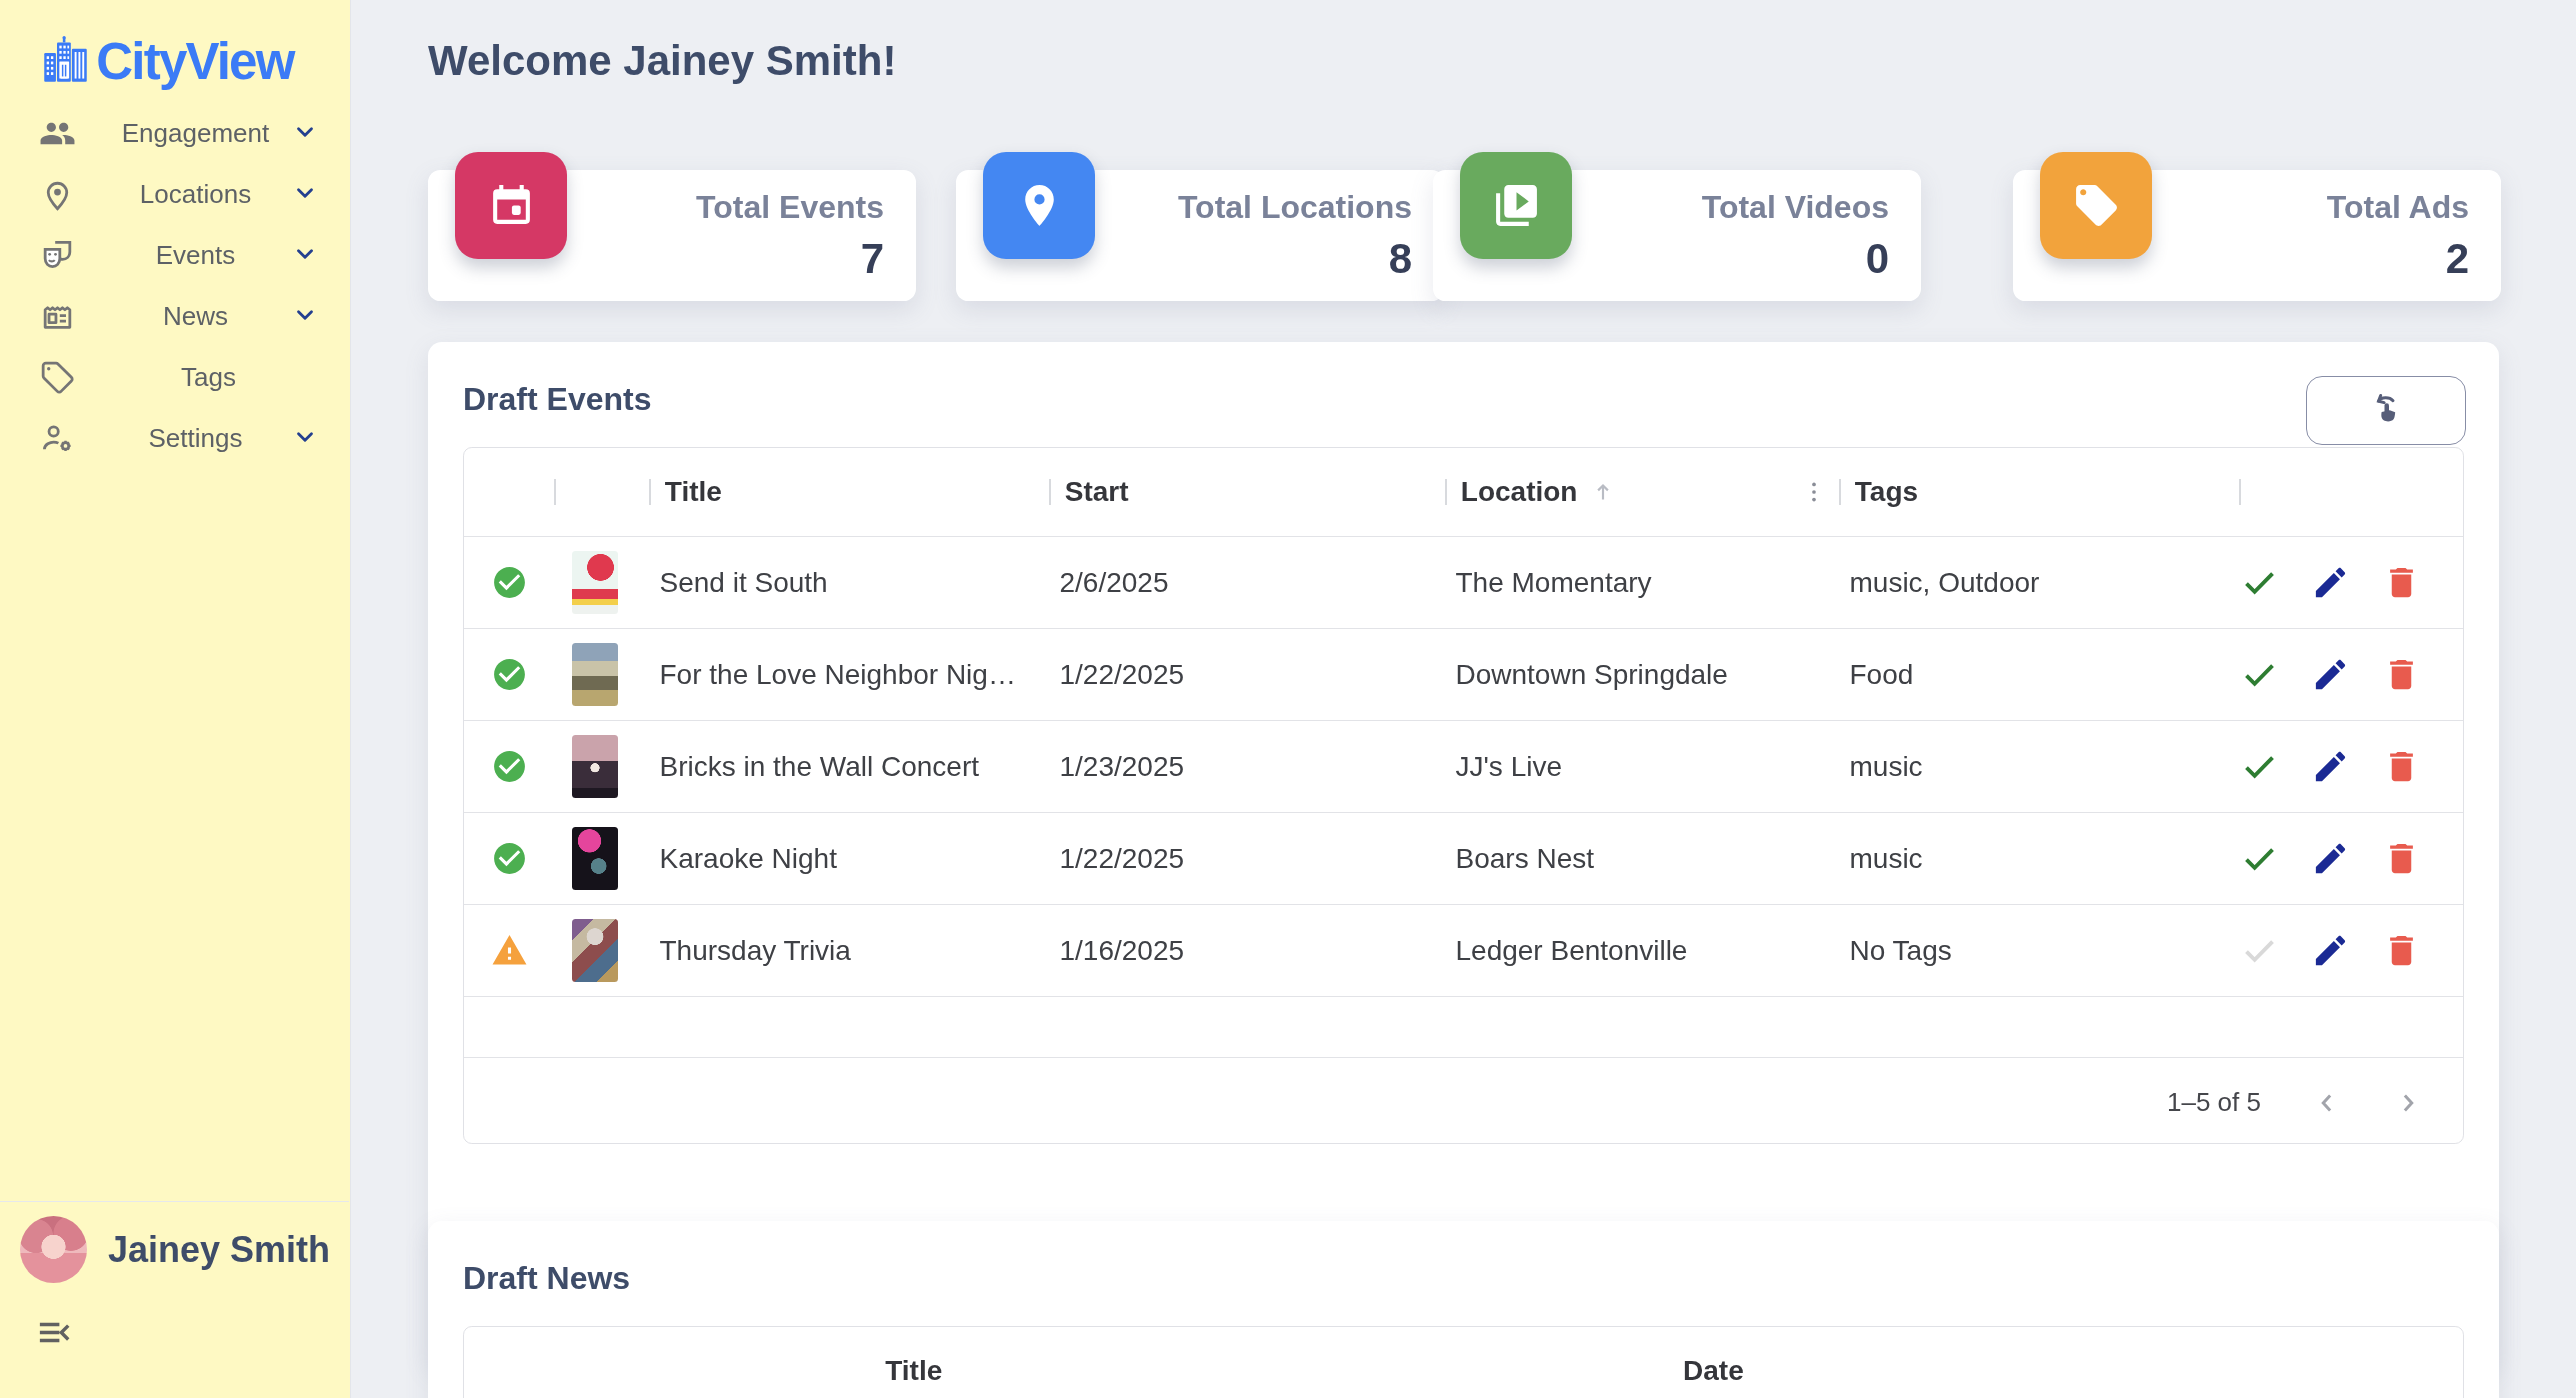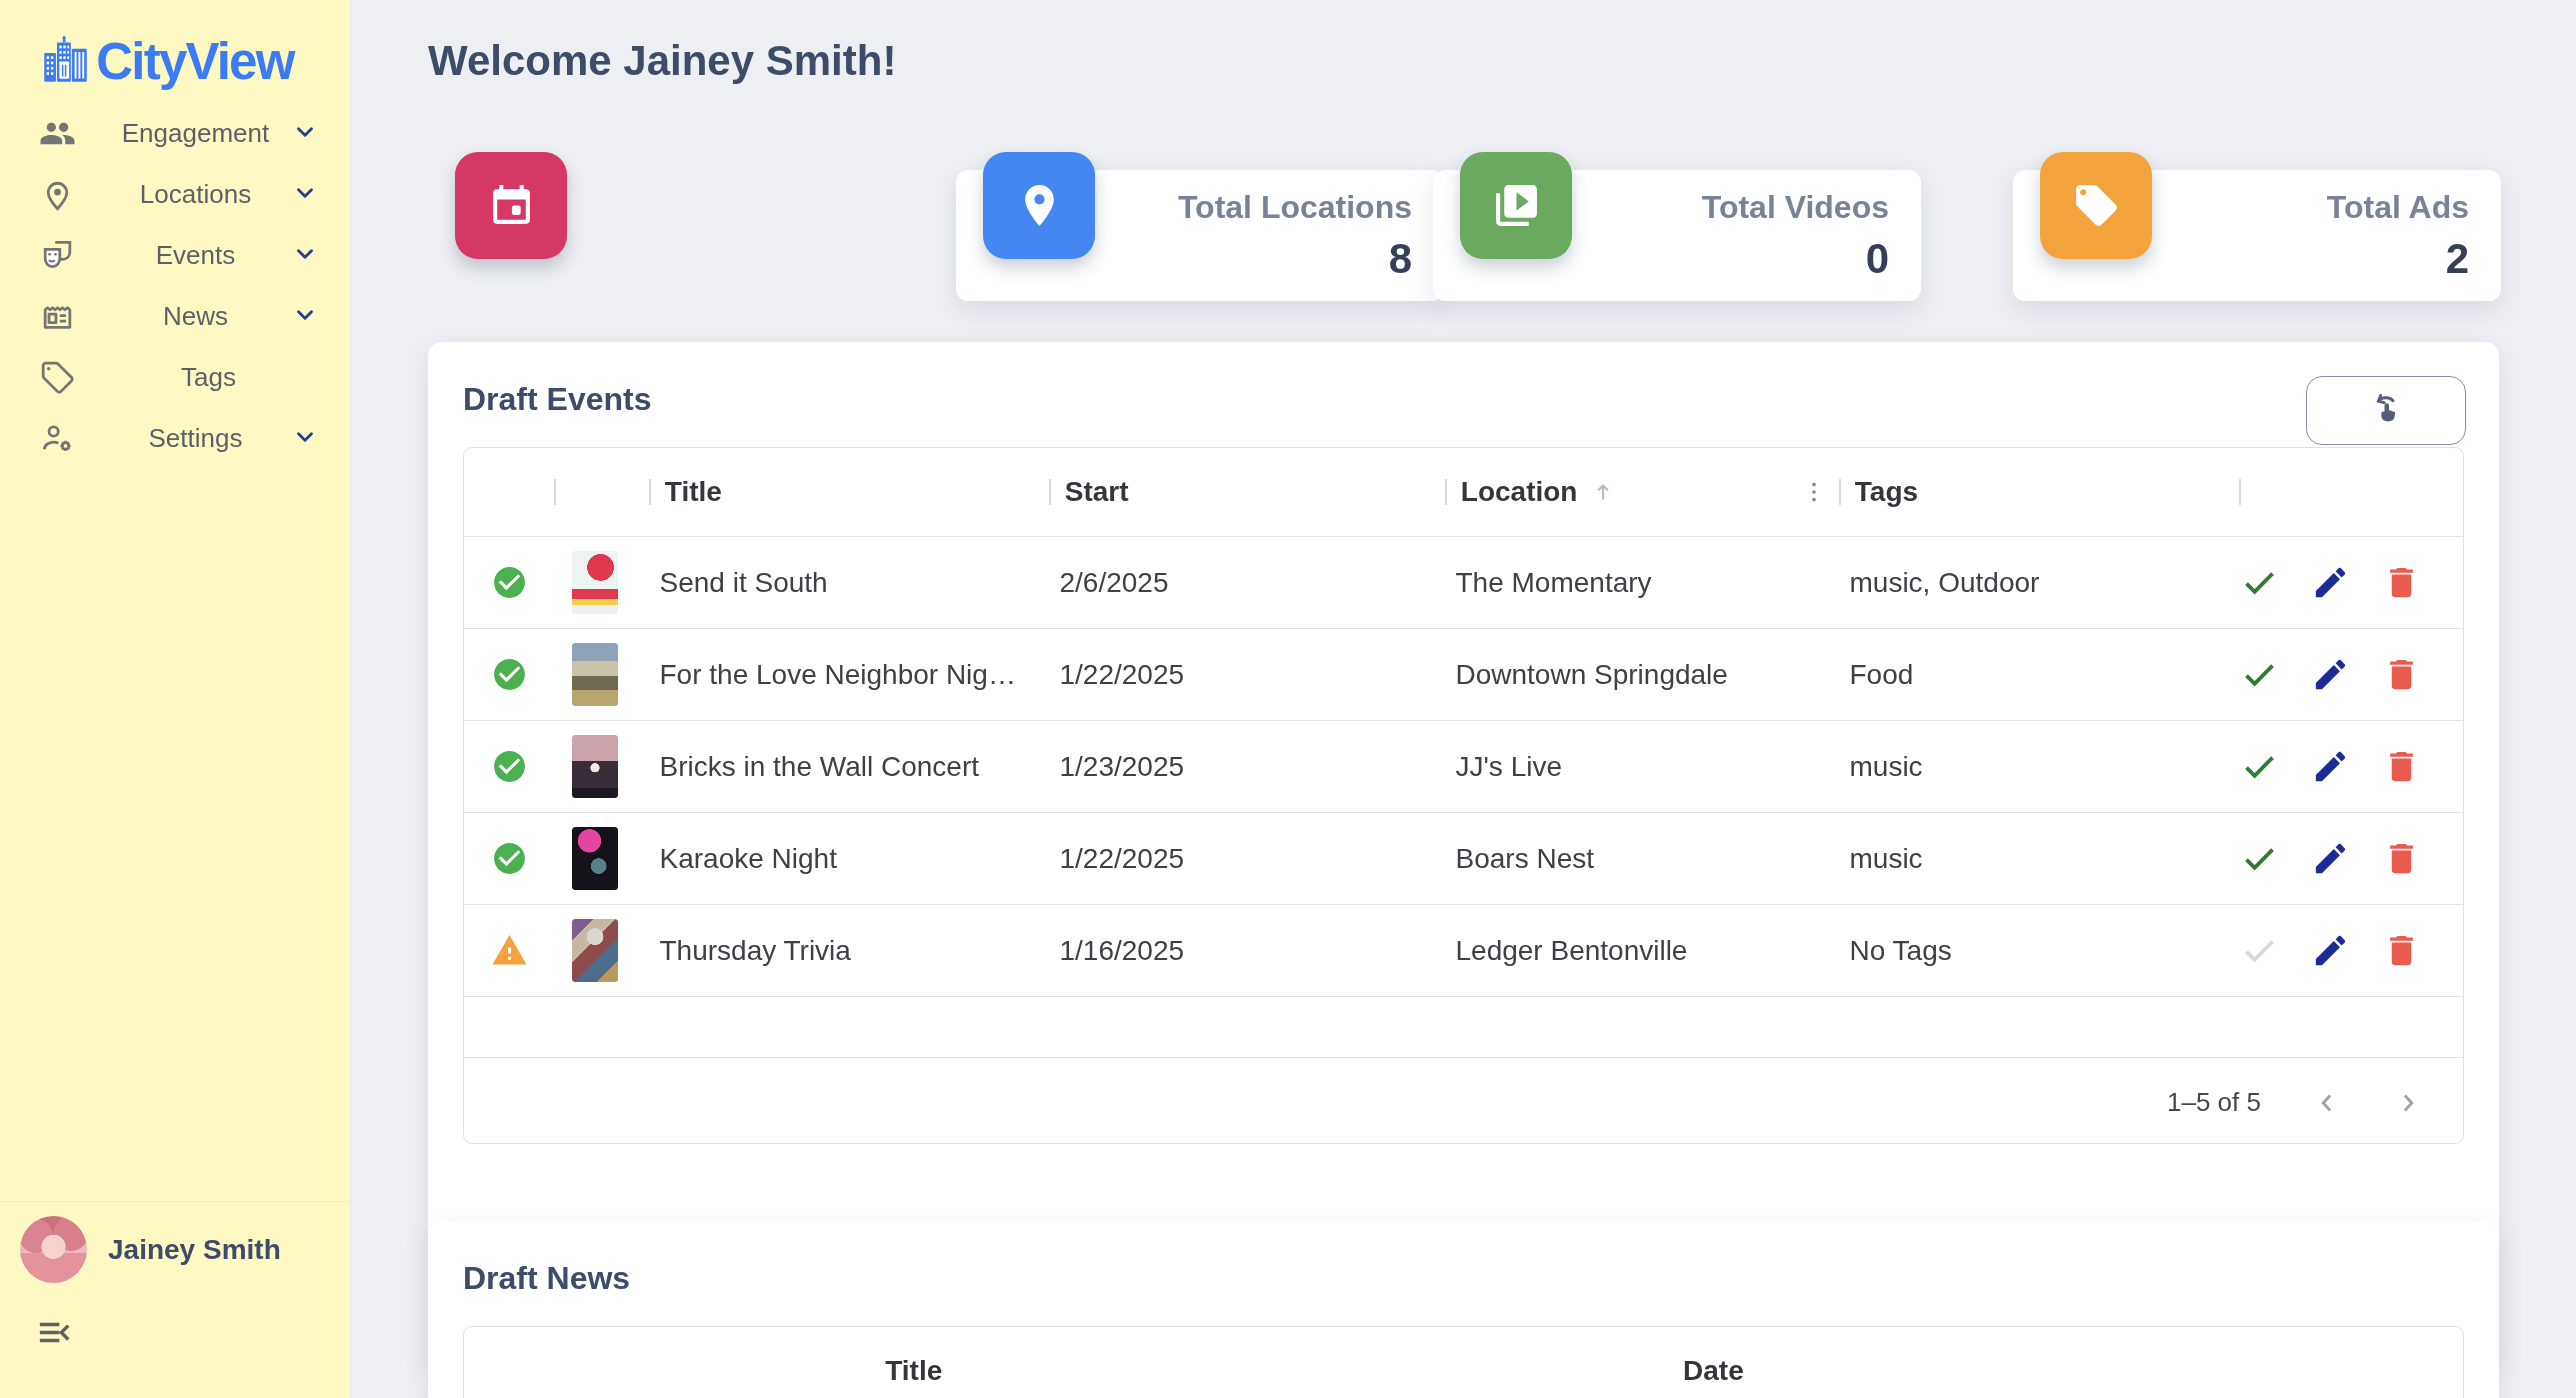--- a/index.html
+++ b/index.html
@@ -20,21 +20,21 @@
   .nav-chevron svg{width:26px;height:26px;}
   .user-divider{position:absolute;left:0;right:0.9px;top:1201px;height:0.9px;background:#e6e8ec;}
   .user{position:absolute;left:20px;top:1216px;display:flex;align-items:center;gap:21px;cursor:pointer;}
   .avatar{width:67px;height:67px;border-radius:50%;
     background:
       radial-gradient(circle at 50% 46%, #f7d3cd 0 24%, rgba(0,0,0,0) 25%),
       radial-gradient(circle at 24% 30%, #d98490 0 24%, rgba(0,0,0,0) 25%),
       radial-gradient(circle at 76% 26%, #d87f8c 0 24%, rgba(0,0,0,0) 25%),
       radial-gradient(circle at 50% 14%, #c9707f 0 30%, rgba(0,0,0,0) 31%),
       linear-gradient(180deg,#efb9bc 0 55%,#e4929c 55%);}
-  .user-name{font-size:28px;font-weight:bold;color:#3e4c69;}
+  .user-name{font-size:36px;font-weight:bold;color:#3e4c69;}
   .collapse-btn{position:absolute;left:35px;top:1313px;width:49px;height:42px;display:flex;
                 align-items:center;cursor:pointer;}
   .collapse-btn svg{width:39px;height:39px;}
 
   
   .main{position:absolute;left:351px;top:0;right:0;bottom:0;}
   .welcome{position:absolute;left:77px;top:37px;font-size:42px;font-weight:bold;color:#3e4c69;}
 
   
   .stat-slot{position:absolute;top:152px;width:488px;height:158px;}
@@ -271,20 +271,24 @@
         </svg>
       </span>
     </div>
   </div>
 
   <div class="main">
 
     <div class="welcome">Welcome Jainey Smith!</div>
 
     <div class="stat-slot slot-1">
+      <div class="stat-card">
+        <div class="stat-label">Total Events</div>
+        <div class="stat-value">7</div>
+      </div>
       <div class="stat-tile tile-pink">
         <svg viewBox="0 0 24 24" fill="#ffffff">
           <path d="M19 4h-1V2h-2v2H8V2H6v2H5a2 2 0 0 0-2 2v13a2 2 0 0 0 2 2h14a2 2 0 0 0 2-2V6a2 2 0 0 0-2-2zm0 15H5V9h14v10z"></path>
           <rect x="12.2" y="12" width="4.3" height="4.6" rx="1"></rect>
         </svg>
       </div>
     </div>
 
     <div class="stat-slot slot-2">
       <div class="stat-card">

